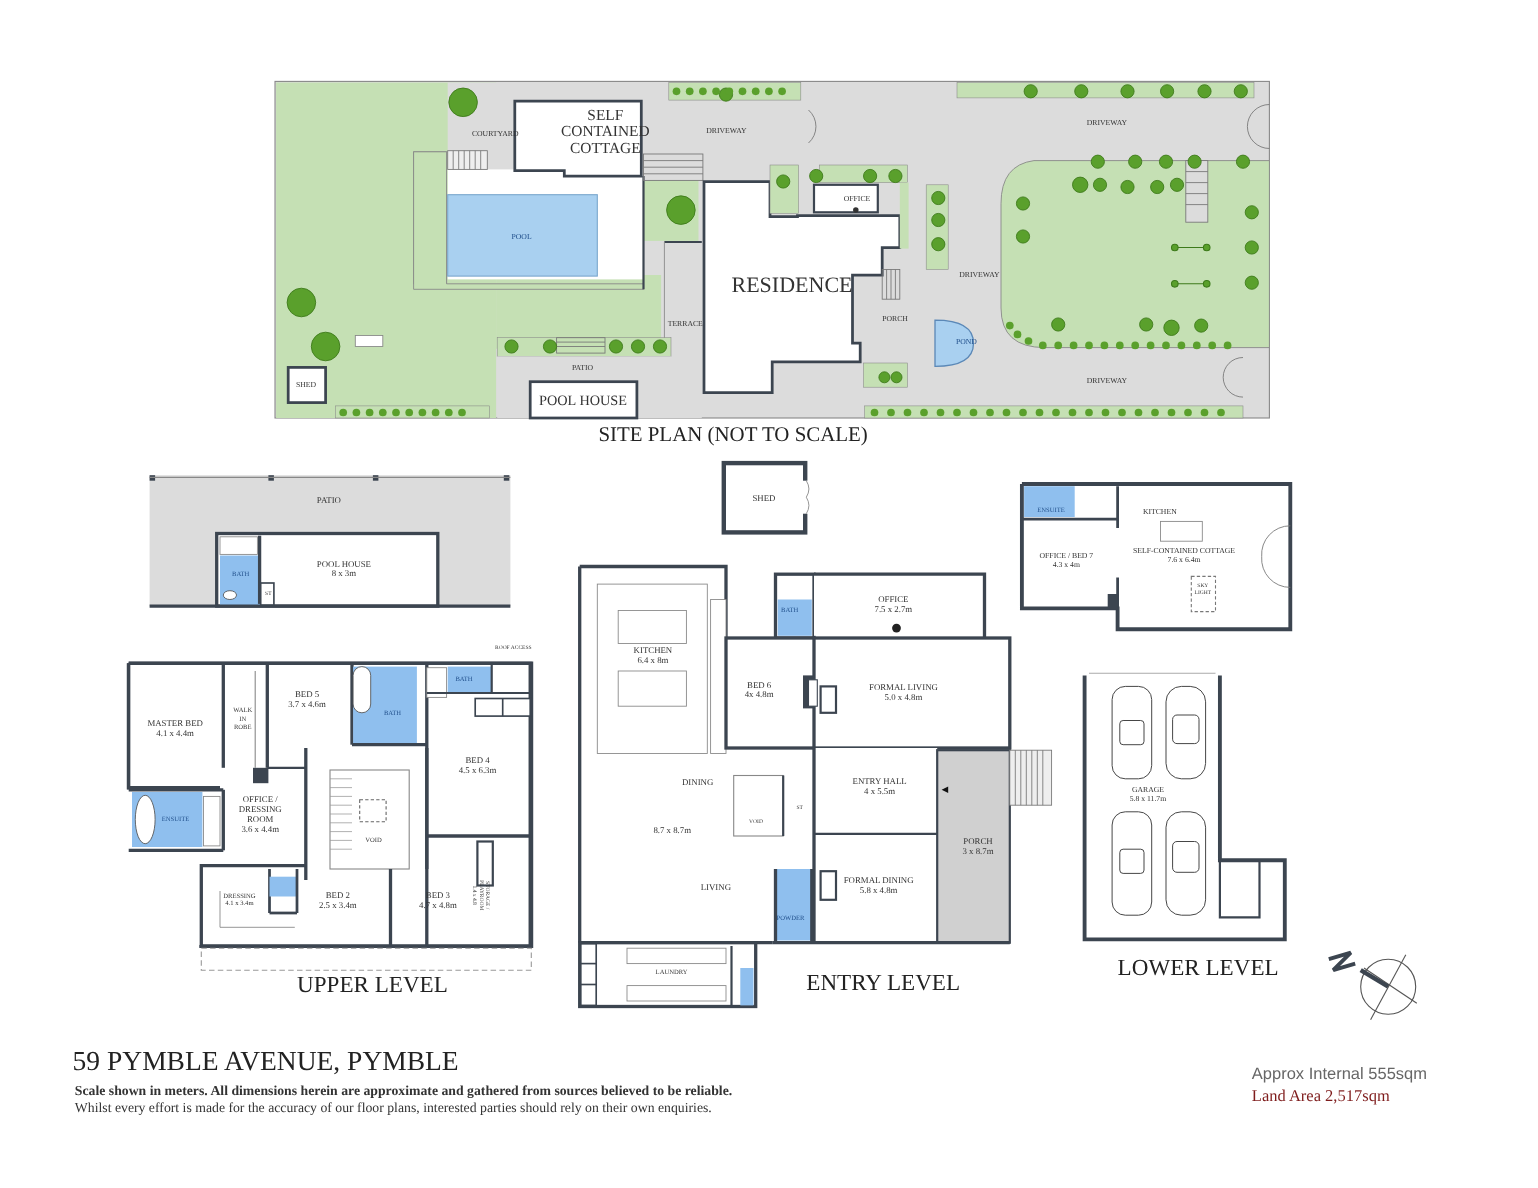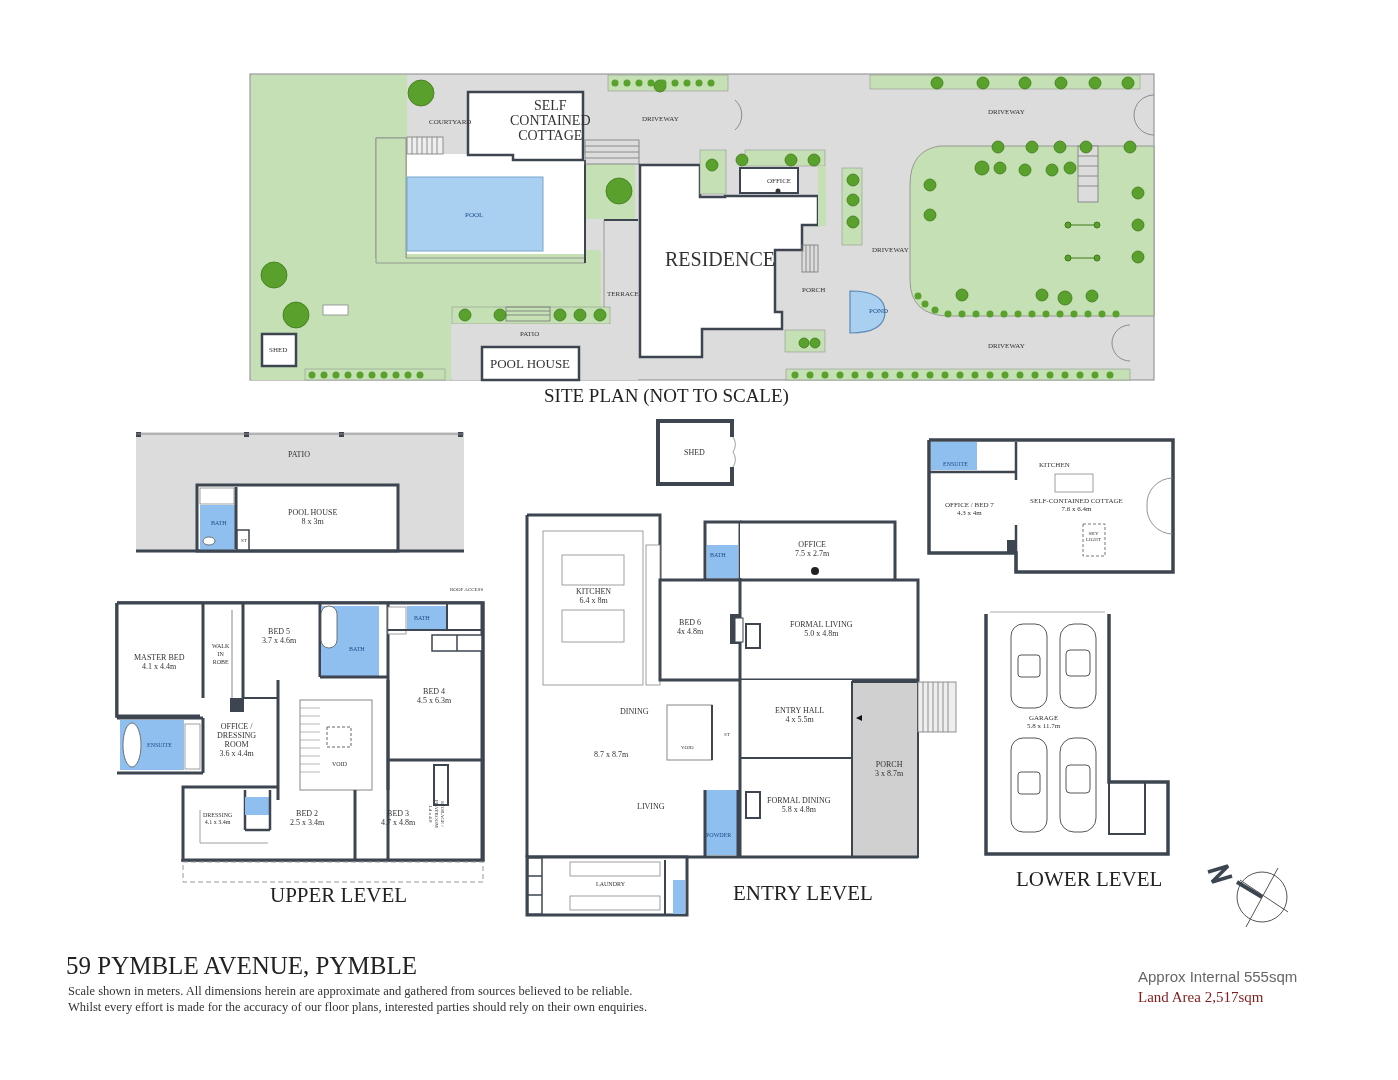--- a/index.html
+++ b/index.html
@@ -539,17 +539,17 @@
 
 <div class="lbl tiny" style="left:1027px;top:714px;font-size:7px;">
   <div>GARAGE</div>
       <div>5.8 x 11.7m</div>
 </div>
 <div class="title" style="left:1016px;top:867px;">LOWER LEVEL</div>
 </div>
 
 <div>
   <div class="title" style="left:66px;top:952px;font-size:25px;">59 PYMBLE AVENUE, PYMBLE</div>
-  <div class="abs" style="left:68px;top:984px;font-family:'Liberation Serif',serif;font-size:12.5px;color:#333;white-space:nowrap;">Scale shown in meters. All dimensions herein are approximate and gathered from sources believed to be  reliable.</div>
+  <div class="abs" style="left:68px;top:984px;font-family:'Liberation Serif',serif;font-size:12.5px;color:#333;white-space:nowrap;font-weight:bold;">Scale shown in meters. All dimensions herein are approximate and gathered from sources believed to be  reliable.</div>
   <div class="abs" style="left:68px;top:1000px;font-family:'Liberation Serif',serif;font-size:12.5px;color:#333;white-space:nowrap;">Whilst every effort is made for the accuracy of our floor plans, interested parties should rely on their own enquiries.</div>
   <div class="abs" style="left:1138px;top:968px;font-family:Liberation Sans, sans-serif;font-size:15px;color:#666;white-space:nowrap;">Approx Internal 555sqm</div>
   <div class="abs" style="left:1138px;top:989px;font-family:'Liberation Serif',serif;font-size:15px;color:#7f1d1d;white-space:nowrap;">Land Area 2,517sqm</div>
 </div>
 
 </body></html>

